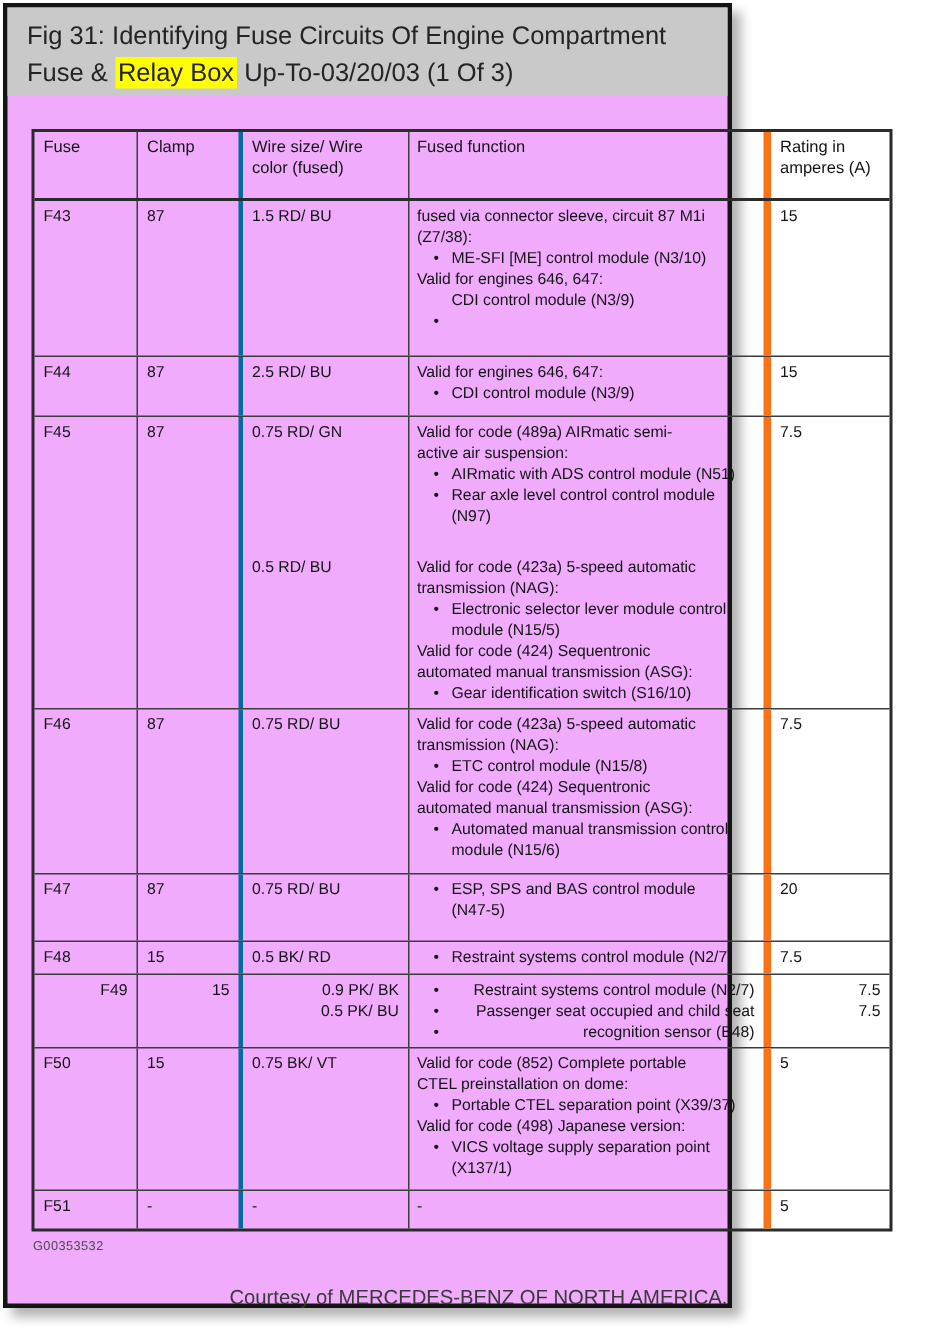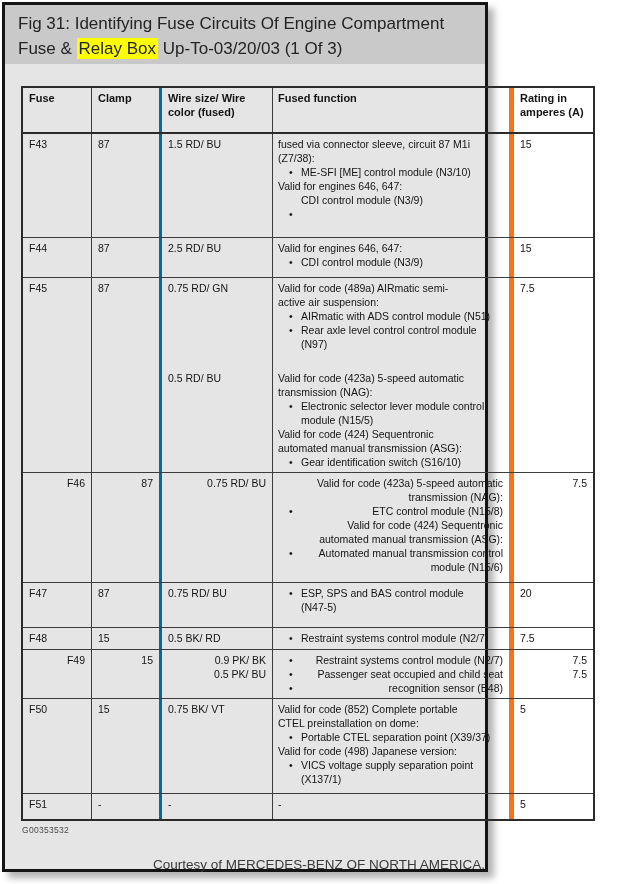--- a/index.html
+++ b/index.html
@@ -8,42 +8,42 @@
     width: 622px; height: 884px;
     background: #ffffff;
     font-family: "Liberation Sans", "DejaVu Sans", sans-serif;
     position: relative;
     overflow: hidden;
   }
   .sheet {
     position: absolute; left: 2px; top: 2px;
     width: 486px; height: 870px;
     border: 3px solid #141414;
-    background: #e5e5e5;
+    background: #f0abfc;
     box-shadow: 6px 6px 7px rgba(0,0,0,0.30);
   }
   .title-band {
     background: var(--band, #c9c9c9);
     padding: 6px 13px 3px 13px;
     font-size: 17px;
     line-height: 25px;
     color: #242424;
   }
   .hl {
     background: var(--highlight, #ffff00);
     padding: 1px 2px;
   }
   .fuse-table {
     margin: 22px 0 0 16px;
     width: 574px;
     border: 2px solid #2b2b2b;
     color: #141414;
   }
   .t-row { display: flex; align-items: stretch; }
-  .t-head { border-bottom: 2px solid #2b2b2b; min-height: 46px; font-weight: bold; }
+  .t-head { border-bottom: 2px solid #2b2b2b; min-height: 46px; }
   #rows .t-row { border-bottom: 1px solid #3c3c3c; }
   #rows .t-row:last-child { border-bottom: none; }
   .cell { padding: 3px 6px; font-size: 10.5px; line-height: 14px; }
   .th { font-size: 11px; line-height: 14px; }
   .c-fuse  { width: 69px;  flex: 0 0 69px;  border-right: 1px solid #3c3c3c; }
   .c-clamp { width: 70px;  flex: 0 0 70px;  border-right: 3px solid #0369a1; }
   .c-mid {
     width: 352px; flex: 0 0 352px;
     border-right: 5px solid #f97316;
     position: relative;
@@ -166,21 +166,21 @@
                 <div class="ln ln-p">Valid for code (424) Sequentronic</div>
                 <div class="ln ln-p">automated manual transmission (ASG):</div>
                 <div class="ln ln-b">Gear identification switch (S16/10)</div>
               </div>
             </div>
           </div>
           <div class="cell c-rating">
             <div class="ln">7.5</div>
           </div>
         </div>
-        <div class="t-row" style="min-height: 110px; text-align: right;">
+        <div class="t-row" style="min-height: 110px;">
           <div class="cell c-fuse">F46</div>
           <div class="cell c-clamp">87</div>
           <div class="c-mid">
             <div class="section">
               <div class="cell s-wire">
                 <div class="wline">0.75 RD/ BU</div>
               </div>
               <div class="cell s-func">
                 <div class="ln ln-p">Valid for code (423a) 5-speed automatic</div>
                 <div class="ln ln-p">transmission (NAG):</div>

